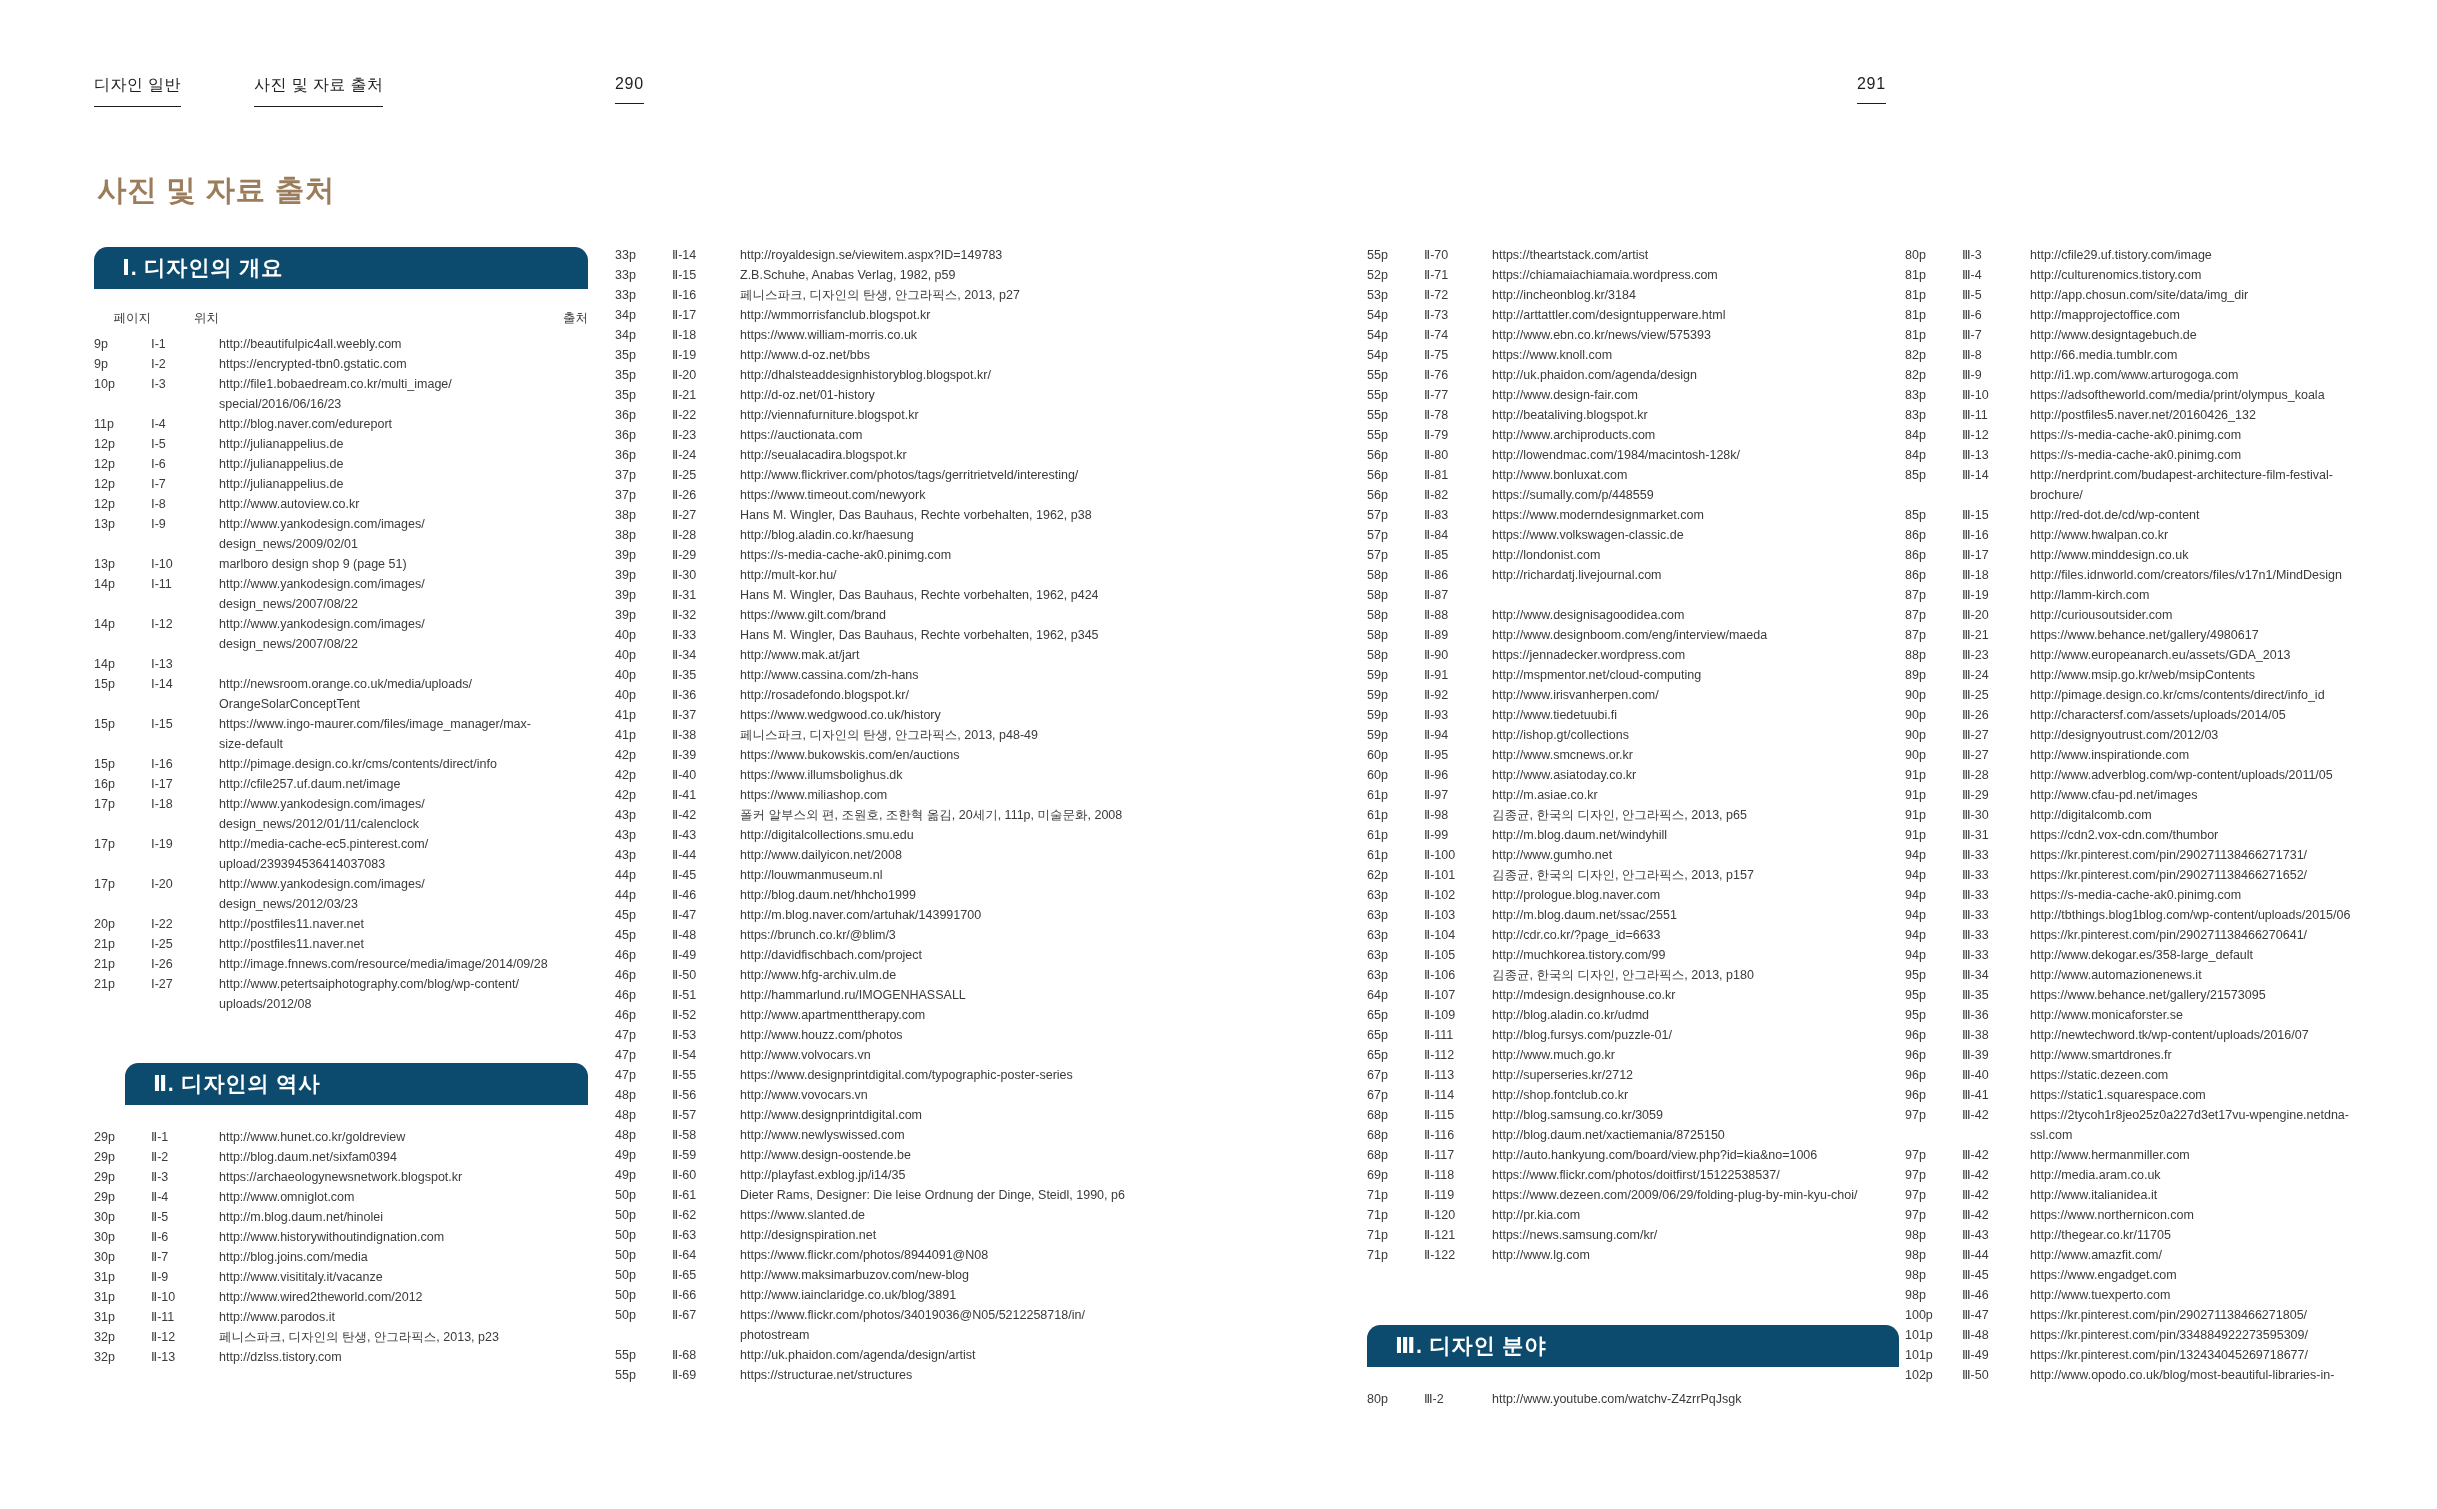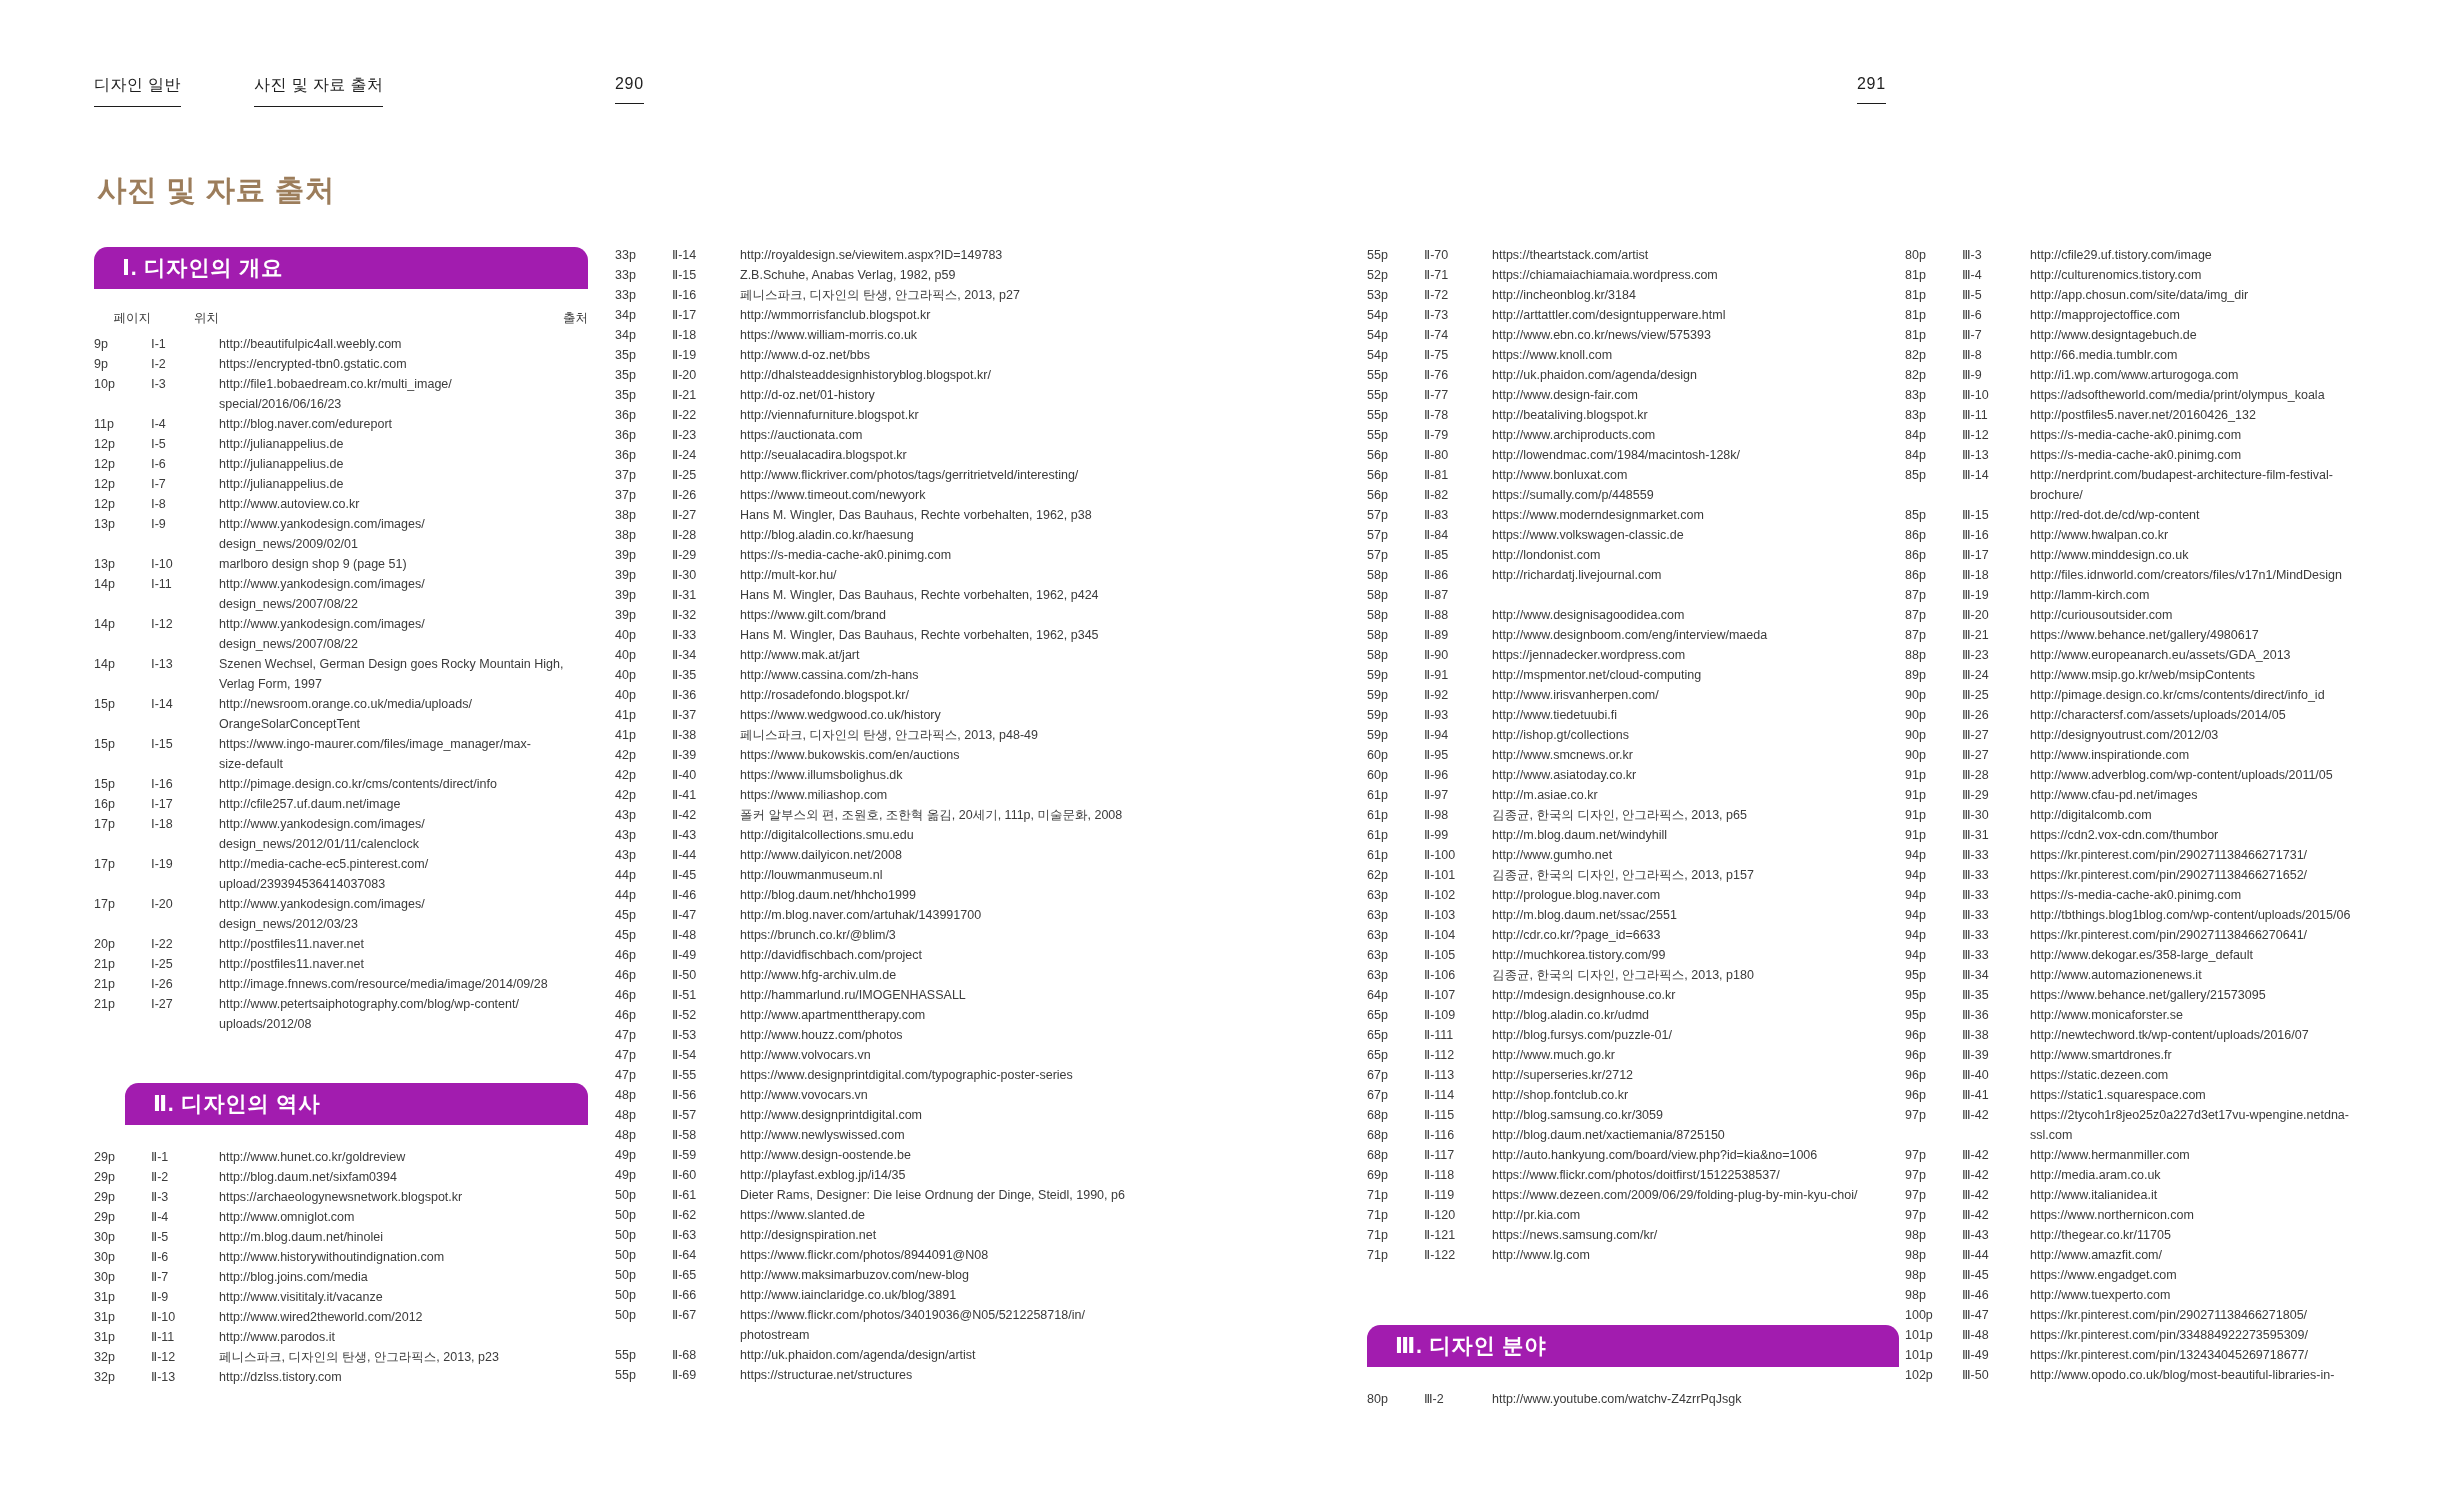--- a/index.html
+++ b/index.html
@@ -20,21 +20,21 @@
     position:absolute;left:97px;top:171px;font-size:29.5px;font-weight:bold;
     color:#9c7d5b;letter-spacing:0.7px;
   }
   
   .col{position:absolute;overflow:hidden;}
   .col1{left:94px;top:247px;width:494px;height:1209px;}
   .col2{left:615px;top:245px;width:553px;height:1209px;}
   .col3{left:1367px;top:245px;width:532px;height:1238px;}
   .col4{left:1905px;top:245px;width:529px;height:1209px;}
   .secbar{
-    height:42px;background:#a21caf;color:#ffffff;font-size:21.4px;font-weight:bold;
+    height:42px;background:#0c4a6e;color:#ffffff;font-size:21.4px;font-weight:bold;
     line-height:42px;padding-left:28px;border-radius:13.3px 13.3px 0 0;letter-spacing:0.7px;
     box-sizing:border-box;
   }
   .secbar.s2{margin-top:49px;margin-left:31px;}
   .secbar.s3{margin-top:60px;}
   .thead{margin-top:19px;color:#3b3b3b;text-align:right;}
   .rows{margin-top:6px;}
   .rows.after-bar{margin-top:22px;}
   .row{display:grid;grid-template-columns:57px 68px 1fr;line-height:20px;font-size:12.5px;}
   .row span{display:block;}
@@ -123,22 +123,20 @@
       </div>
       <div class="row">
         <span class="page">14p</span>
         <span class="loc">Ⅰ-12</span>
         <span class="src">http://www.yankodesign.com/images/
 design_news/2007/08/22</span>
       </div>
       <div class="row">
         <span class="page">14p</span>
         <span class="loc">Ⅰ-13</span>
-        <span class="src">Szenen Wechsel, German Design goes Rocky Mountain High,
-Verlag Form, 1997</span>
       </div>
       <div class="row">
         <span class="page">15p</span>
         <span class="loc">Ⅰ-14</span>
         <span class="src">http://newsroom.orange.co.uk/media/uploads/
 OrangeSolarConceptTent</span>
       </div>
       <div class="row">
         <span class="page">15p</span>
         <span class="loc">Ⅰ-15</span>

